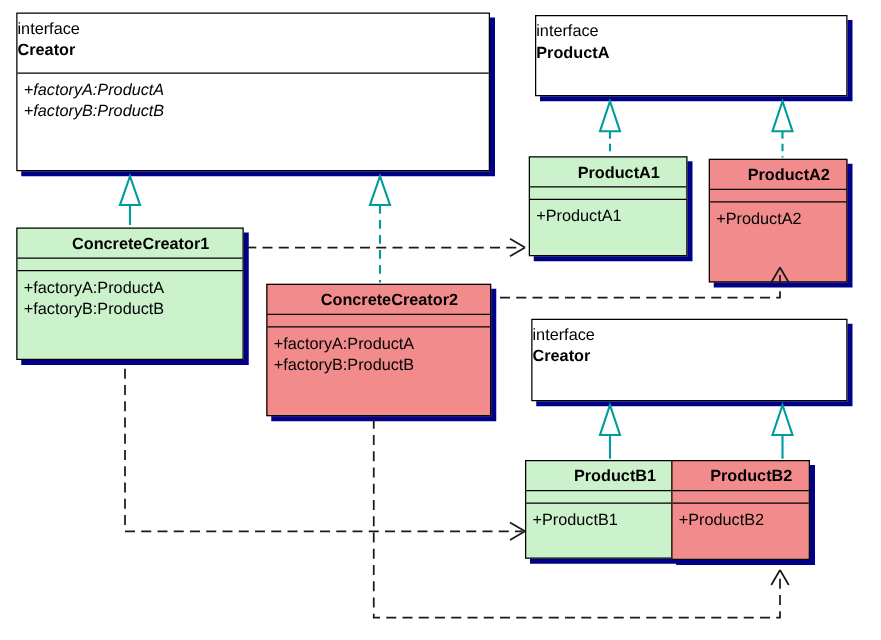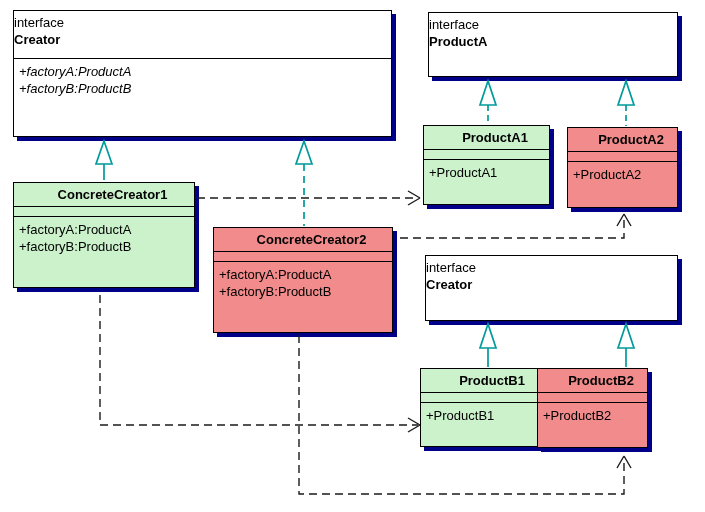--- a/index.html
+++ b/index.html
@@ -77,21 +77,21 @@
   </div>
 
   <div class="uml-box fill-green" style="left:423px;top:125px;width:127px;height:80px">
     <div class="class-title">ProductA1</div>
     <div class="empty-comp"></div>
     <div class="members">
       <div>+ProductA1</div>
     </div>
   </div>
 
-  <div class="uml-box fill-red" style="left:567px;top:127px;width:111px;height:81px">
+  <div class="uml-box fill-red" style="left:567px;top:127px;width:111px;height:99px">
     <div class="class-title">ProductA2</div>
     <div class="empty-comp"></div>
     <div class="members">
       <div>+ProductA2</div>
     </div>
   </div>
 
   <div class="uml-box fill-green" style="left:420px;top:368px;width:127px;height:79px">
     <div class="class-title">ProductB1</div>
     <div class="empty-comp"></div>

